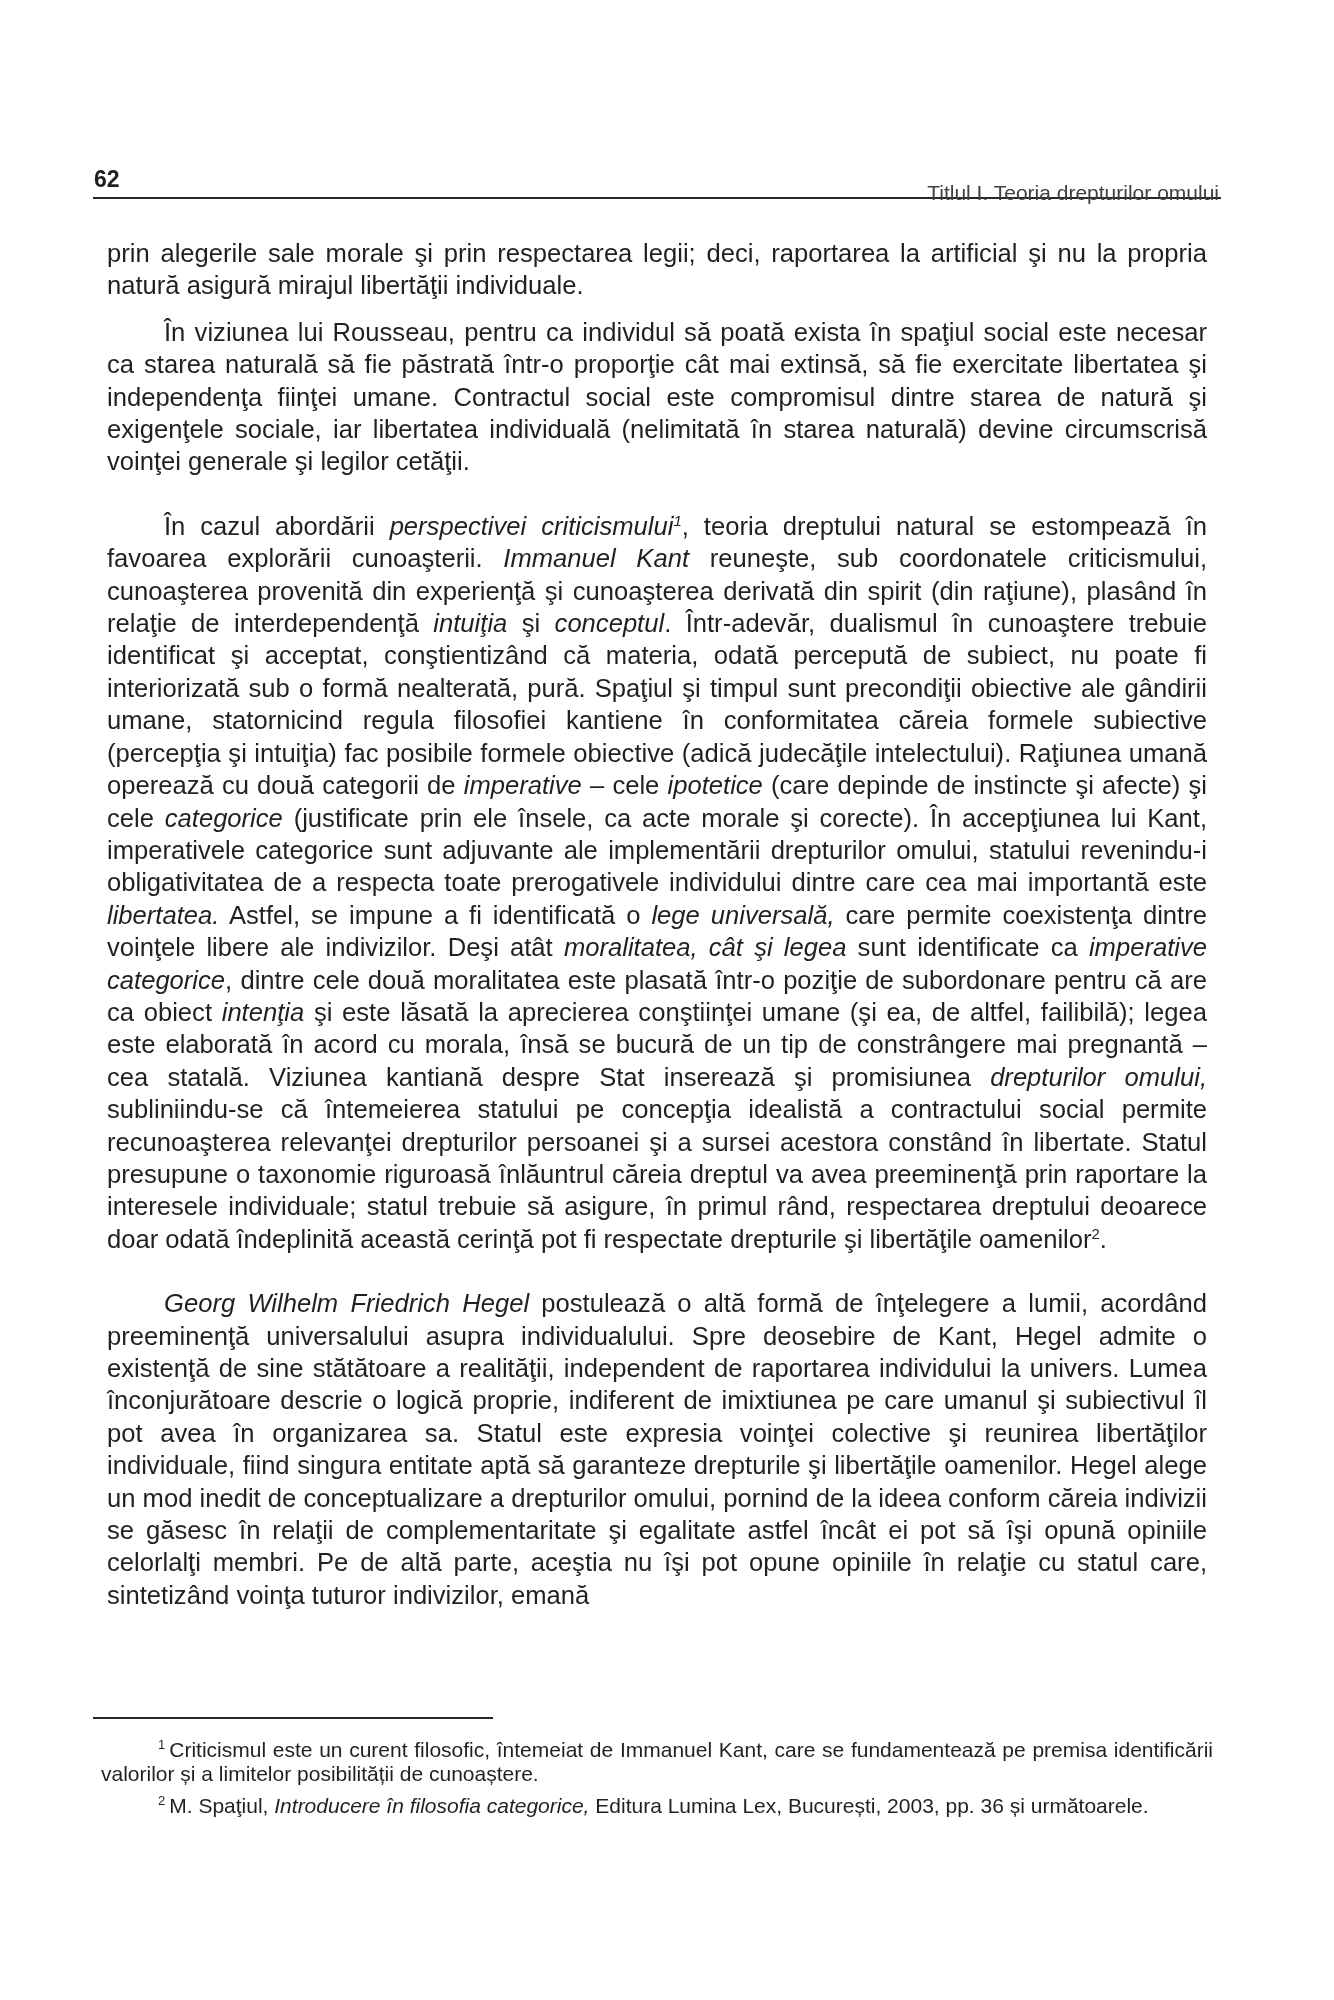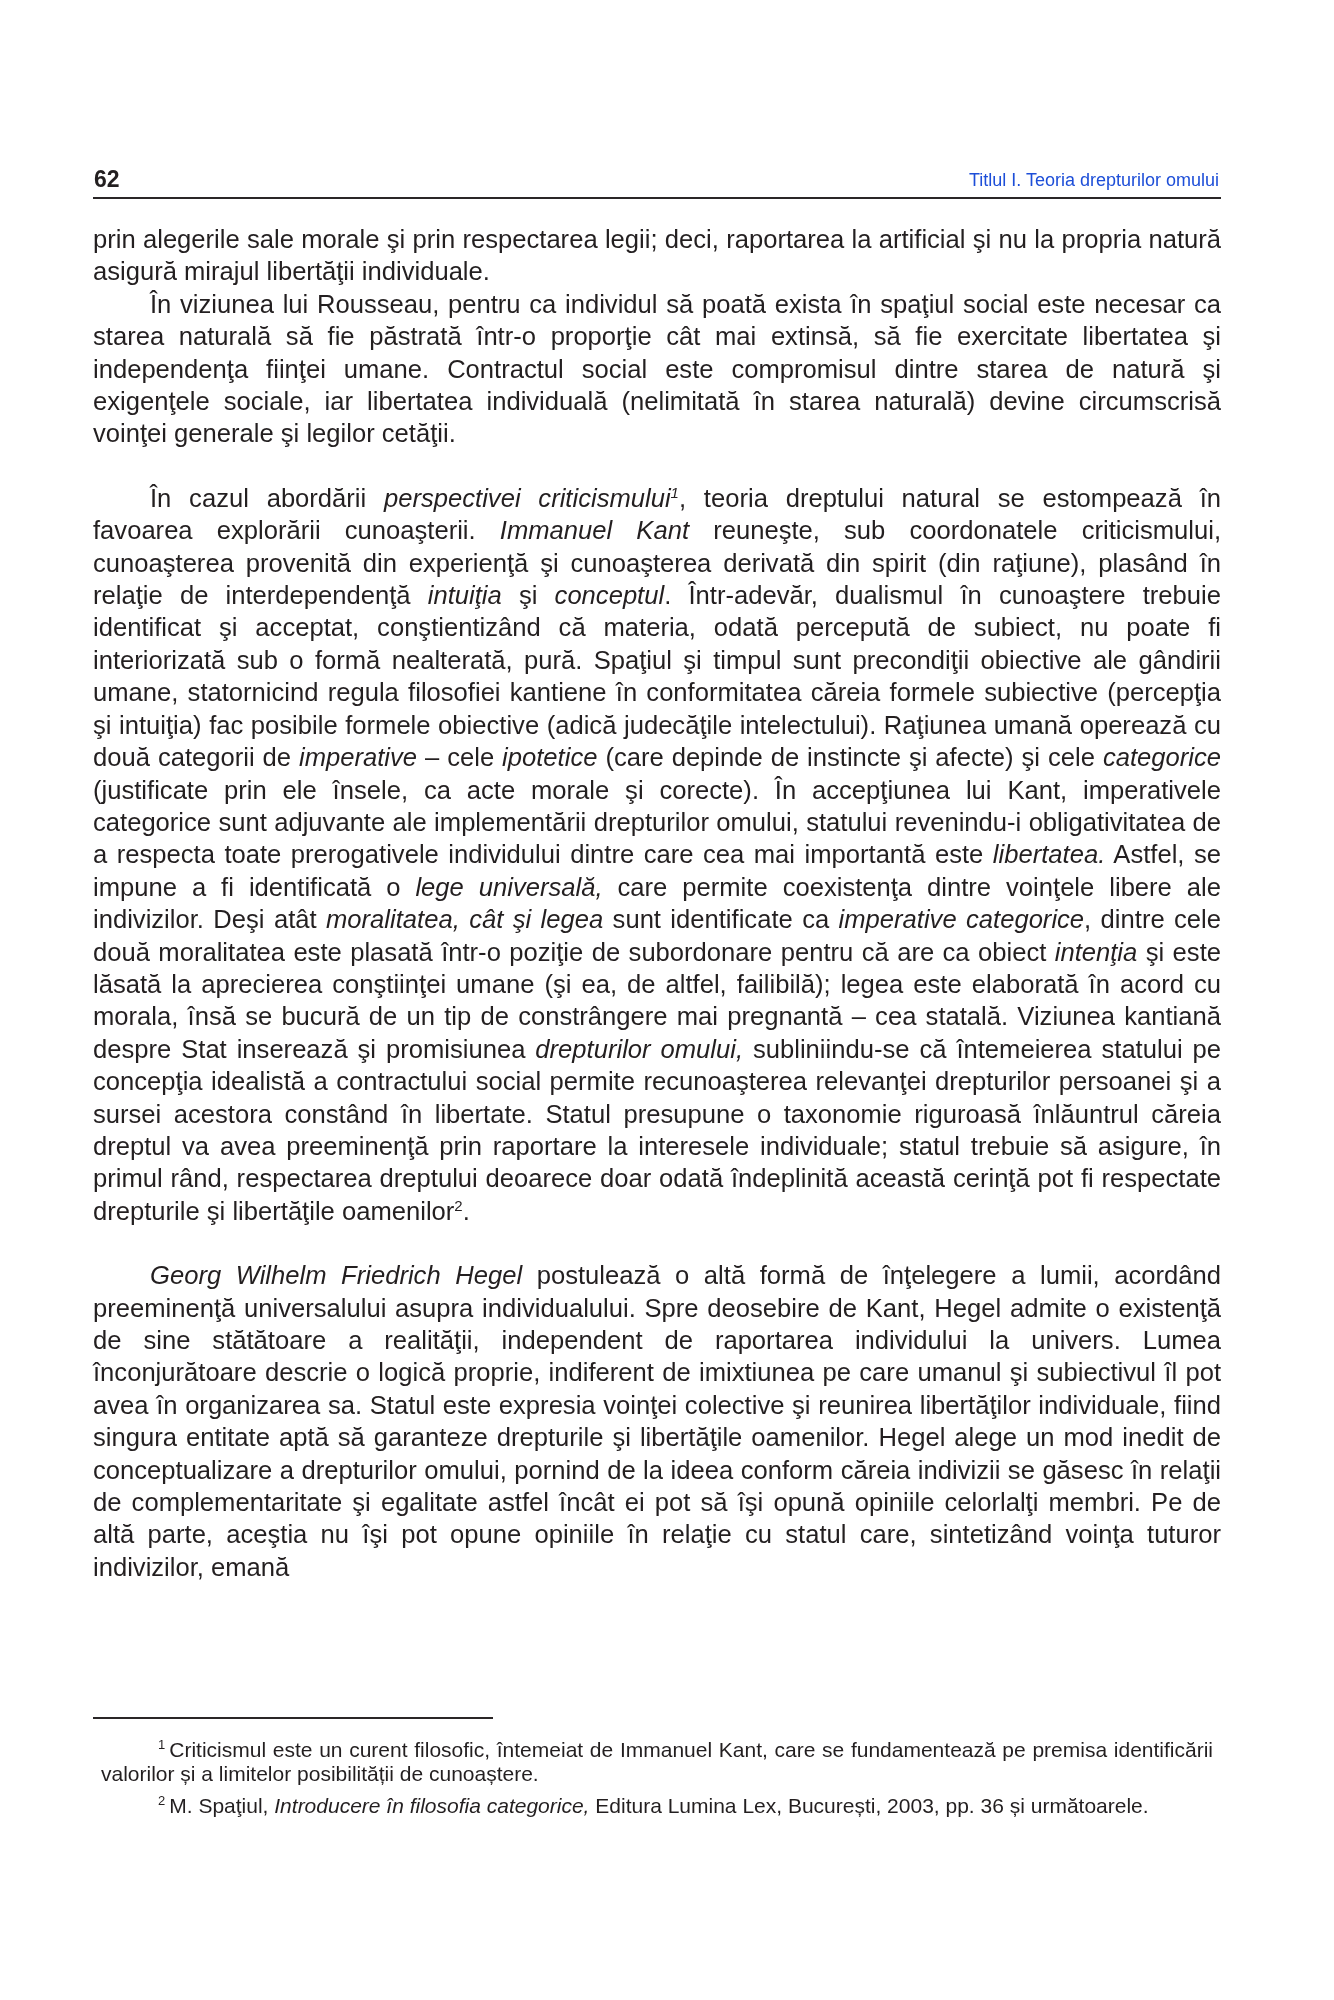--- a/index.html
+++ b/index.html
@@ -33,37 +33,37 @@
       position: absolute;
       left: 1px;
       top: 0;
       font-weight: bold;
       font-size: 23px;
       line-height: 32px;
     }
     .running-title {
       position: absolute;
       right: 2px;
-      top: 3px;
-      font-size: 18px;
+      top: 16px;
+      font-size: 21px;
       line-height: 28px;
-      color: #1d4ed8;
+      color: #404040;
     }
     .body-text {
       position: absolute;
       left: 0;
       top: 223px;
       width: 1128px;
       font-size: 25.6px;
       line-height: 32.4px;
       text-align: justify;
       hyphens: manual;
     }
     .body-text p {
-      margin: 0;
+      margin: 14px;
       text-indent: 57px;
     }
     .body-text p.continuation {
       text-indent: 0;
     }
     .body-text p.gap-before {
       margin-top: 32px;
     }
     .body-text em {
     }

